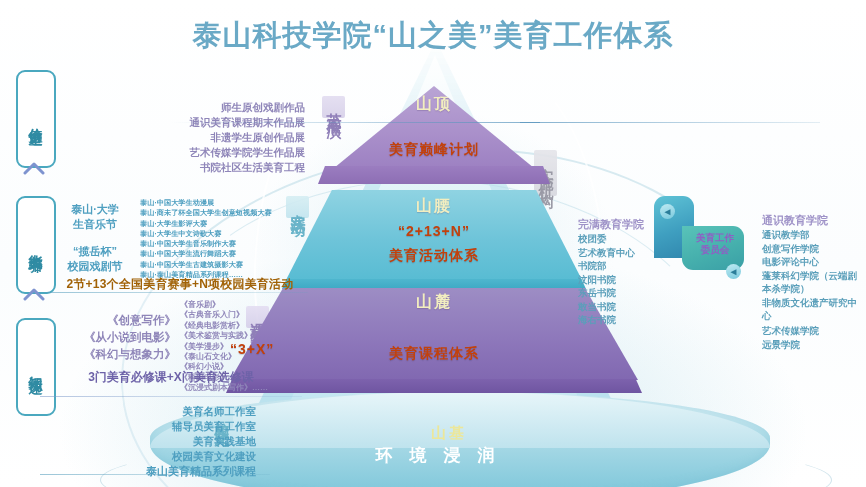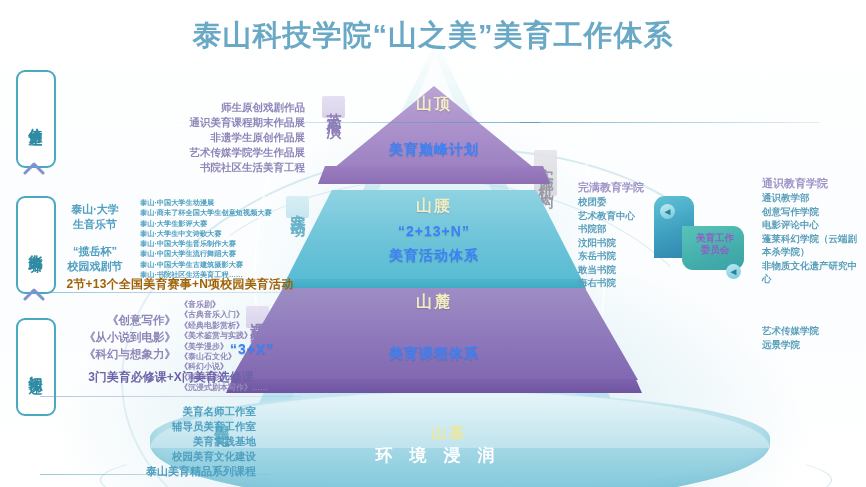--- a/index.html
+++ b/index.html
@@ -84,21 +84,21 @@
   .tier-mid-slab{position:absolute;left:282px;top:279px;width:304px;height:10px;
     background:linear-gradient(180deg,#4fb6ce,#3ea9c4);
     clip-path:polygon(1.5% 0%,98.5% 0%,100% 100%,0% 100%);}
   .tier-low{left:230px;top:288px;width:408px;height:92px;
     background:linear-gradient(180deg,#9d8dc4 0%,#8e78bb 55%,#8168b1 100%);
     clip-path:polygon(13% 0%,87% 0%,100% 100%,0% 100%);}
   .tier-low-slab{position:absolute;left:226px;top:379px;width:416px;height:14px;
     background:linear-gradient(180deg,#7d62ad,#6f55a1);
     clip-path:polygon(1.5% 0%,98.5% 0%,100% 100%,0% 100%);}
   .tier-cap{position:absolute;font-size:16px;font-weight:bold;color:#f2eec0;letter-spacing:2px;text-shadow:0 1px 1px rgba(80,60,110,.25);}
-  .tier-sub{font-size:14px;font-weight:bold;color:#3b82f6;letter-spacing:1px;line-height:19px;text-shadow:0 1px 1px rgba(60,60,100,.25);}
+  .tier-sub{font-size:14px;font-weight:bold;color:#c2410c;letter-spacing:1px;line-height:19px;text-shadow:0 1px 1px rgba(60,60,100,.25);}
 
   .tt-cap{left:0;top:8px;width:200px;text-align:center;}
   .tm-cap{left:0;top:6px;width:296px;text-align:center;}
   .tl-cap{left:0;top:4px;width:408px;text-align:center;}
 
   
   .base-cap{position:absolute;left:344px;top:424px;width:210px;text-align:center;
     font-size:15px;font-weight:bold;color:#ece79a;letter-spacing:3px;}
   .base-sub{position:absolute;left:280px;top:444px;width:310px;text-align:center;
     font-size:17px;font-weight:bold;color:#ffffff;letter-spacing:17px;text-indent:17px;}
@@ -120,21 +120,21 @@
   .blk-c-left{position:absolute;left:36px;top:312px;width:140px;text-align:right;color:#8f86b9;font-weight:bold;font-size:11.5px;line-height:17px;white-space:nowrap;}
   .blk-c-right{position:absolute;left:180px;top:300px;width:110px;color:#8f86b9;font-weight:bold;font-size:8px;line-height:10.4px;white-space:nowrap;}
   .summary-line2{position:absolute;left:40px;top:369px;width:262px;text-align:center;color:#6d62a8;font-weight:bold;font-size:12px;white-space:nowrap;}
 
   .blk-d{position:absolute;left:44px;top:404px;width:212px;text-align:right;color:#4e9fc0;font-weight:bold;}
   .blk-d .ln{font-size:10.5px;line-height:15px;white-space:nowrap;}
   .blk-d .last{font-size:11px;}
 
   
   .rcol{position:absolute;}
-  .rcol .head{font-size:11px;font-weight:bold;color:#9f93c8;line-height:15px;white-space:nowrap;}
+  .rcol .head{font-size:11px;font-weight:bold;color:#9f93c8;line-height:15px;white-space:nowrap;margin-top:37px;}
   .rcol .item{font-size:9.5px;font-weight:bold;color:#5a9fba;line-height:13.5px;white-space:nowrap;}
   .rcol-1{left:578px;top:180px;width:96px;}
   .rcol-2{left:762px;top:176px;width:100px;}
   .rcol-2 .item{white-space:normal;}
   .rcol-3{left:762px;top:324px;width:100px;}
   .rcol-3 .item{color:#5a9fba;}
 
   
   .ribbon{position:absolute;left:652px;top:196px;width:96px;height:92px;}
   .rib-a{position:absolute;left:2px;top:0px;width:40px;height:62px;border-radius:11px 11px 11px 0;
@@ -235,21 +235,21 @@
       <div>校园戏剧节</div>
     </div>
     <div class="tc-right">
       <div>泰山·中国大学生动漫展</div>
       <div>泰山·商未了杯全国大学生创意短视频大赛</div>
       <div>泰山·大学生影评大赛</div>
       <div>泰山·大学生中文诗歌大赛</div>
       <div>泰山·中国大学生音乐制作大赛</div>
       <div>泰山·中国大学生流行舞蹈大赛</div>
       <div>泰山·中国大学生古建筑摄影大赛</div>
-      <div>泰山·书院社区生活美育工程……</div>
+      <div>泰山·泰山美育精品系列课程……</div>
     </div>
   </div>
   <div class="summary-line">2节+13个全国美育赛事+N项校园美育活动</div>
   <div class="rule" style="left:46px;top:292px;width:262px;background:linear-gradient(90deg,rgba(90,160,190,.6),rgba(90,160,190,.15));"></div>
 
   <div class="blk-c-left">
     <div>《创意写作》</div>
     <div>《从小说到电影》</div>
     <div>《科幻与想象力》</div>
   </div>

